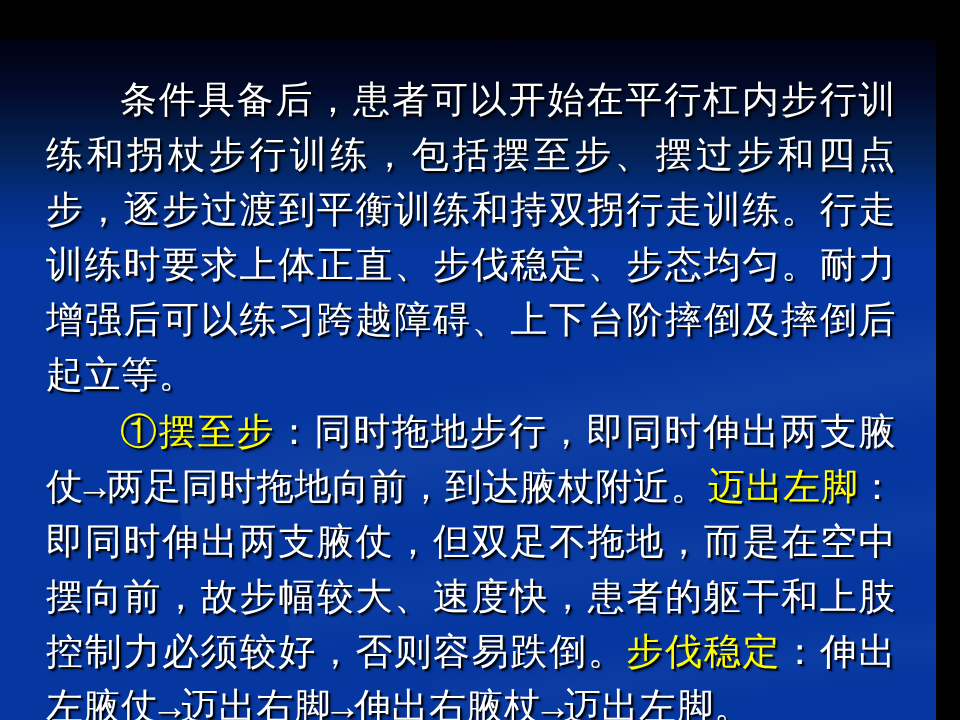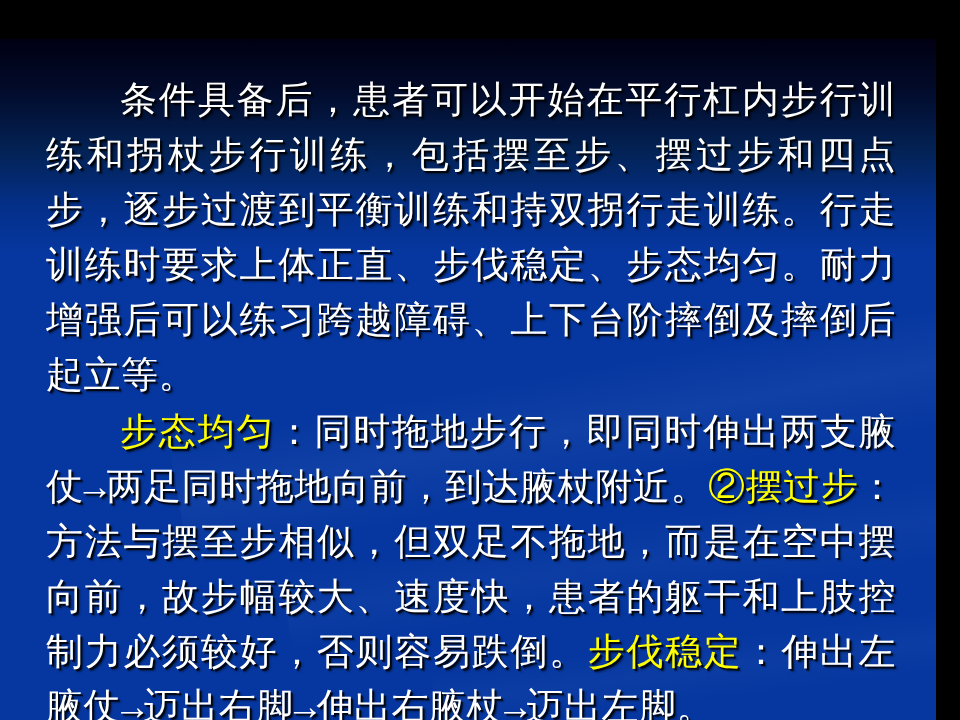--- a/index.html
+++ b/index.html
@@ -93,16 +93,16 @@
 <body>
 
 <div id="slide">
 
   <div class="swoosh-a"></div>
   <div class="swoosh-b"></div>
   <div class="swoosh-c"></div>
 
   <div class="body-text">
     <p class="para"><span>条件具备后，患者可以开始在平行杠内步行训练和拐杖步行训练，包括摆至步、摆过步和四点步，逐步过渡到平衡训练和持双拐行走训练。行走训练时要求上体正直、步伐稳定、步态均匀。耐力增强后可以练习跨越障碍、上下台阶摔倒及摔倒后起立等。</span></p>
-    <p class="para"><span class="hl">步态均匀</span><span>：同时拖地步行，即同时伸出两支腋仗→两足同时拖地向前，到达腋杖附近。</span><span class="hl">②摆过步</span><span>：方法与摆至步相似，但双足不拖地，而是在空中摆向前，故步幅较大、速度快，患者的躯干和上肢控制力必须较好，否则容易跌倒。</span><span class="hl">步伐稳定</span><span>：伸出左腋仗→迈出右脚→伸出右腋杖→迈出左脚。</span></p>
+    <p class="para"><span class="hl">①摆至步</span><span>：同时拖地步行，即同时伸出两支腋仗→两足同时拖地向前，到达腋杖附近。</span><span class="hl">迈出左脚</span><span>：即同时伸出两支腋仗，但双足不拖地，而是在空中摆向前，故步幅较大、速度快，患者的躯干和上肢控制力必须较好，否则容易跌倒。</span><span class="hl">步伐稳定</span><span>：伸出左腋仗→迈出右脚→伸出右腋杖→迈出左脚。</span></p>
   </div>
 
 </div>
 
 </body></html>

